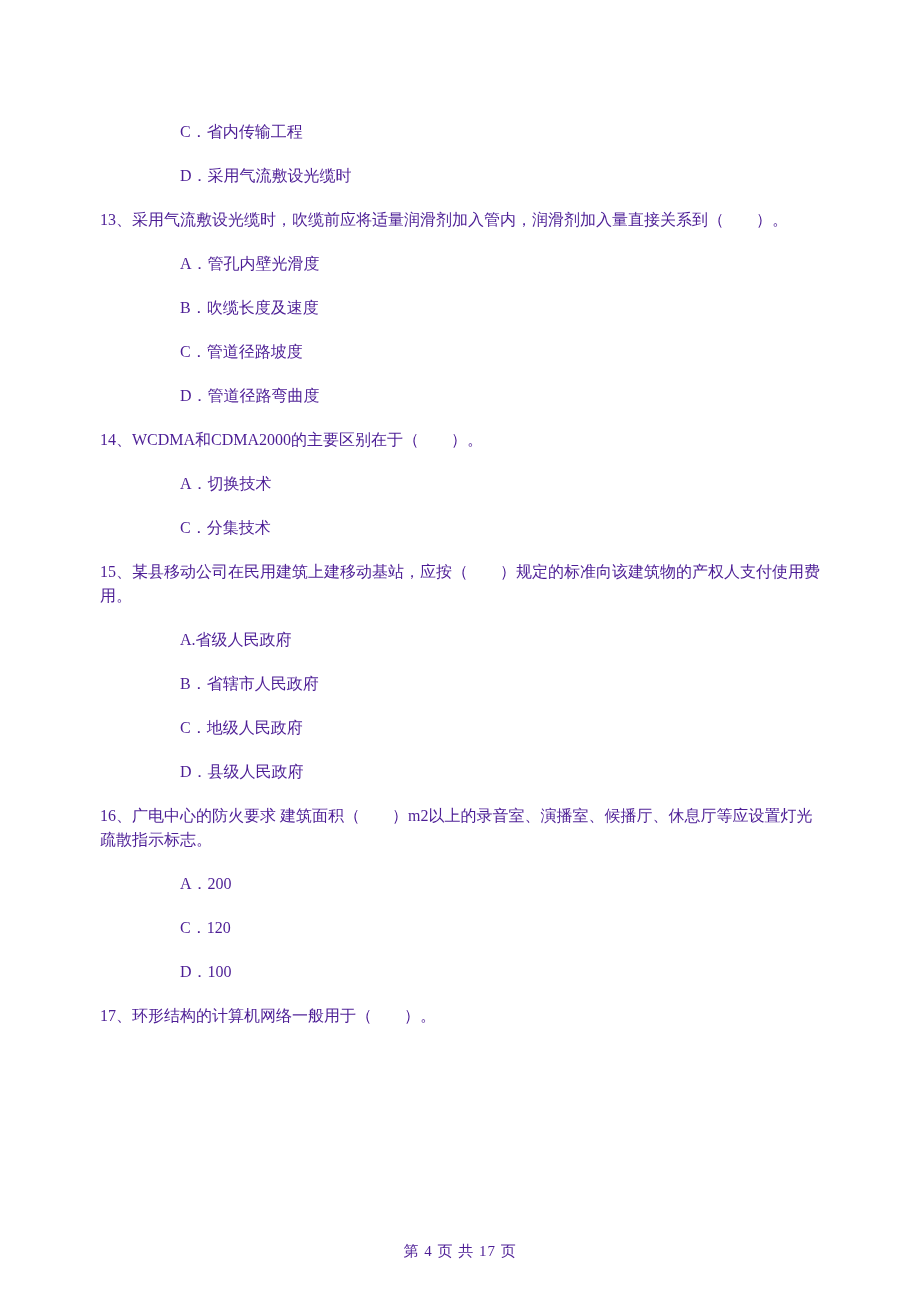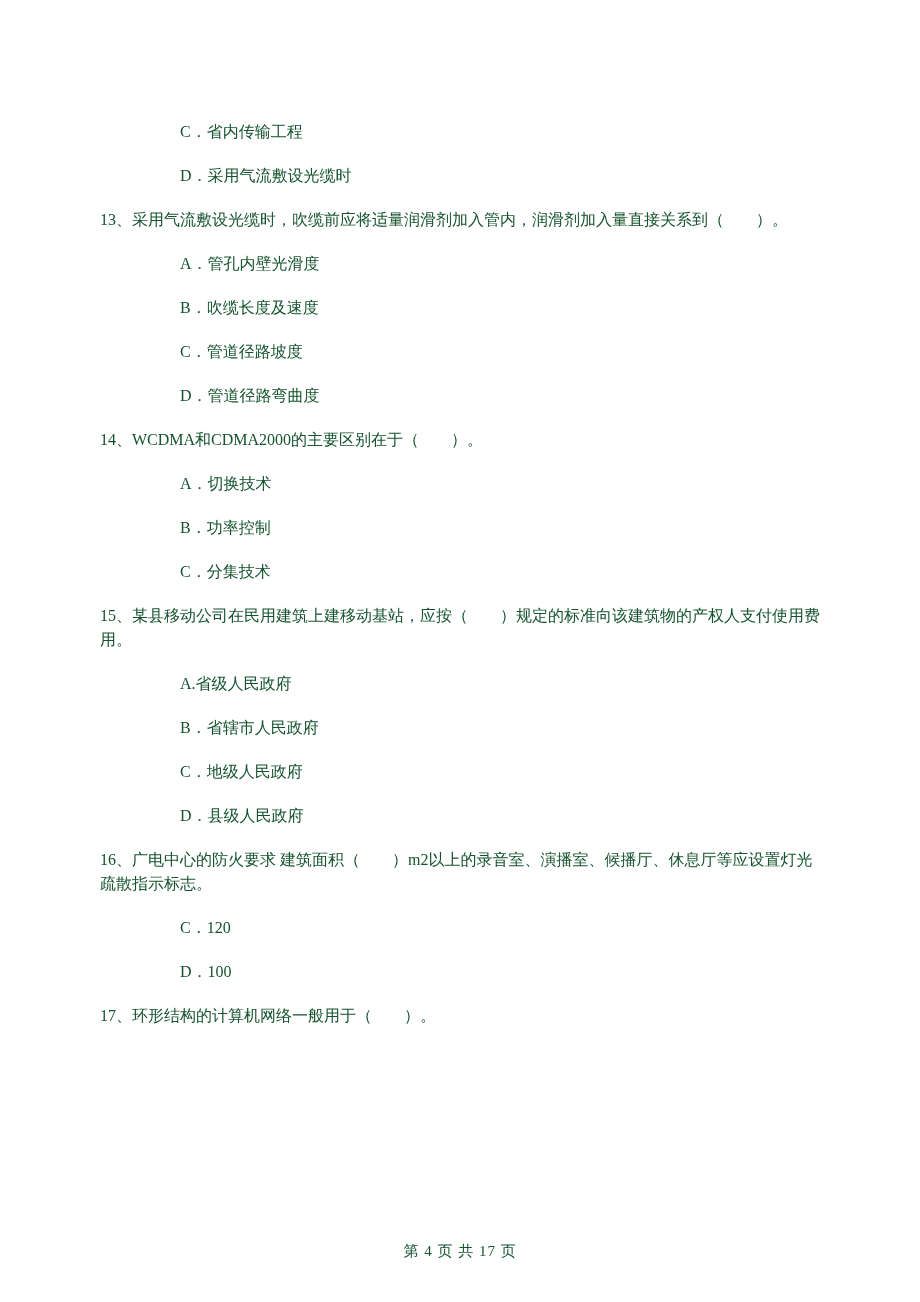--- a/index.html
+++ b/index.html
@@ -8,21 +8,21 @@
     background: #fff;
     width: 920px;
   }
   .page {
     width: 920px;
     min-height: 1302px;
     box-sizing: border-box;
     padding: 110px 100px 40px 100px;
     font-family: "SimSun", "宋体", serif;
     font-size: 16px;
-    color: #14532d;
+    color: #4c1d95;
     line-height: 1.5;
     position: relative;
   }
   .option-row {
     padding: 10px 0 10px 80px;
     letter-spacing: 0px;
   }
   .question-row {
     padding: 10px 0 10px 0;
     letter-spacing: 0px;
@@ -46,29 +46,29 @@
   <div class="option-row">D．采用气流敷设光缆时</div>
 
   <div class="question-row">13、采用气流敷设光缆时，吹缆前应将适量润滑剂加入管内，润滑剂加入量直接关系到（　　）。</div>
   <div class="option-row">A．管孔内壁光滑度</div>
   <div class="option-row">B．吹缆长度及速度</div>
   <div class="option-row">C．管道径路坡度</div>
   <div class="option-row">D．管道径路弯曲度</div>
 
   <div class="question-row">14、WCDMA和CDMA2000的主要区别在于（　　）。</div>
   <div class="option-row">A．切换技术</div>
-  <div class="option-row">B．功率控制</div>
   <div class="option-row">C．分集技术</div>
 
   <div class="question-row">15、某县移动公司在民用建筑上建移动基站，应按（　　）规定的标准向该建筑物的产权人支付使用费用。</div>
   <div class="option-row">A.省级人民政府</div>
   <div class="option-row">B．省辖市人民政府</div>
   <div class="option-row">C．地级人民政府</div>
   <div class="option-row">D．县级人民政府</div>
 
   <div class="question-row">16、广电中心的防火要求 建筑面积（　　）m2以上的录音室、演播室、候播厅、休息厅等应设置灯光疏散指示标志。</div>
+  <div class="option-row">A．200</div>
   <div class="option-row">C．120</div>
   <div class="option-row">D．100</div>
 
   <div class="question-row">17、环形结构的计算机网络一般用于（　　）。</div>
 
   <div class="footer">第 4 页 共 17 页</div>
 </div>
 
 </body></html>

